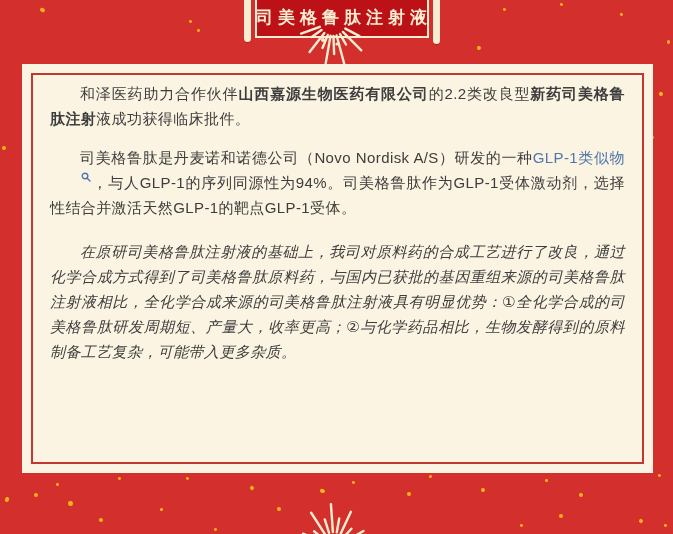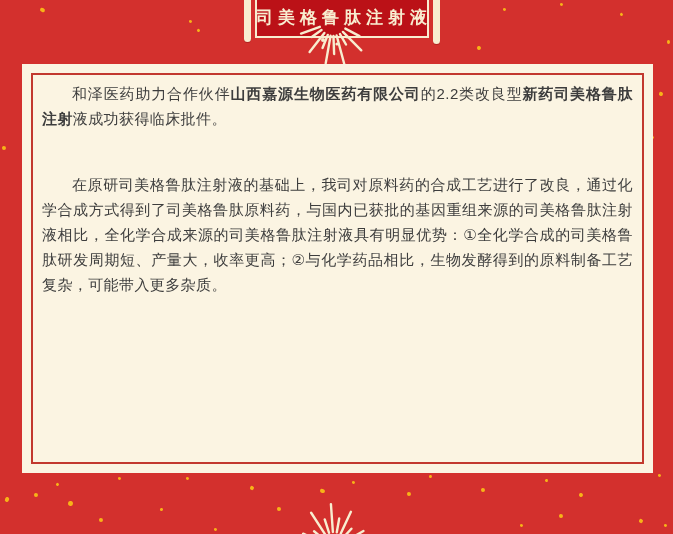--- a/index.html
+++ b/index.html
@@ -23,25 +23,25 @@
     letter-spacing:5px;padding-left:4px;white-space:nowrap;}
   
   .burst{position:absolute;overflow:visible;}
   .burst line{stroke:var(--cream);stroke-width:2.4;stroke-linecap:round;}
   .burst circle{fill:var(--cream);}
   .speck{position:absolute;background:var(--gold);border-radius:45% 55% 50% 50%;}
   
   .card{position:absolute;left:22px;top:64px;width:631px;height:409px;
     background:var(--card-cream);}
   .card-inner{position:absolute;left:9px;top:9px;right:9px;bottom:9px;
-    border:2px solid var(--border-red);padding:6px 9px;overflow:hidden;}
+    border:2px solid var(--border-red);padding:6px 17px;overflow:hidden;}
   .card-inner p{margin:0 0 14px;font-size:15px;line-height:25px;
     color:var(--text-dark);text-align:justify;text-indent:2em;
     word-break:break-all;letter-spacing:.4px;}
-  .card-inner p:last-child{margin-top:41px;}
+  .card-inner p:last-child{margin-top:19px;font-style:italic;}
   .seg-bold{font-weight:700;}
   .seg-link{color:var(--link-blue);}
   .link-icon{color:var(--link-blue);display:inline-block;vertical-align:super;
     line-height:0;margin:0 1px;}
 </style>
 </head>
 <body>
 
 <div class="stage">
 
@@ -114,17 +114,21 @@
       <line x1="50.88389642009399" y1="30.038975195842813" x2="48.930715155258476" y2="2.107181788567736"></line>
       <line x1="54.77837084267088" y1="30.24307595180467" x2="57.209445330007895" y2="16.455767409633758"></line>
       <line x1="58.761892187851196" y1="31.4990754074136" x2="68.90473046962799" y2="9.747688518534005"></line>
       <line x1="62.706089701741725" y1="34.10968279236169" x2="69.3973957653303" y2="26.67823453758774"></line>
       <line x1="65.85640646055101" y1="37.99999999999999" x2="81.4448637286709" y2="28.999999999999986"></line>
     </svg>
 
   <div class="card">
     <div class="card-inner">
       <p><span class="seg-normal">和泽医药助力合作伙伴</span><span class="seg-bold">山西嘉源生物医药有限公司</span><span class="seg-normal">的2.2类改良型</span><span class="seg-bold">新药司美格鲁肽注射</span><span class="seg-normal">液成功获得临床批件。</span></p>
+      <p><span class="seg-normal">司美格鲁肽是丹麦诺和诺德公司（Novo Nordisk A/S）研发的一种</span><span class="seg-link">GLP-1类似物</span><span class="link-icon"><svg width="10" height="10" viewBox="0 0 10 10">
+              <circle cx="4" cy="4" r="2.8" fill="none" stroke="currentColor" stroke-width="1.4"></circle>
+              <line x1="6.2" y1="6.2" x2="9" y2="9" stroke="currentColor" stroke-width="1.4" stroke-linecap="round"></line>
+            </svg></span><span class="seg-normal">，与人GLP-1的序列同源性为94%。司美格鲁肽作为GLP-1受体激动剂，选择性结合并激活天然GLP-1的靶点GLP-1受体。</span></p>
       <p><span class="seg-normal">在原研司美格鲁肽注射液的基础上，我司对原料药的合成工艺进行了改良，通过化学合成方式得到了司美格鲁肽原料药，与国内已获批的基因重组来源的司美格鲁肽注射液相比，全化学合成来源的司美格鲁肽注射液具有明显优势：①全化学合成的司美格鲁肽研发周期短、产量大，收率更高；②与化学药品相比，生物发酵得到的原料制备工艺复杂，可能带入更多杂质。</span></p>
     </div>
   </div>
 
 </div>
 
 </body></html>

